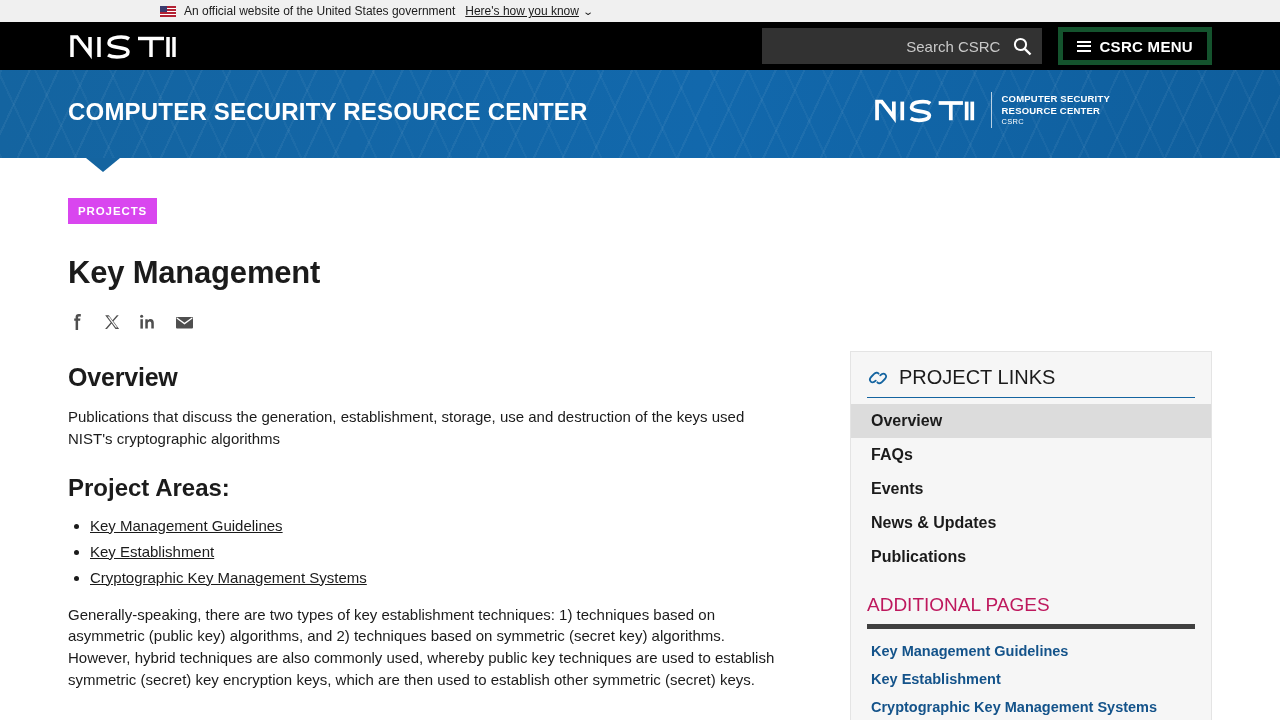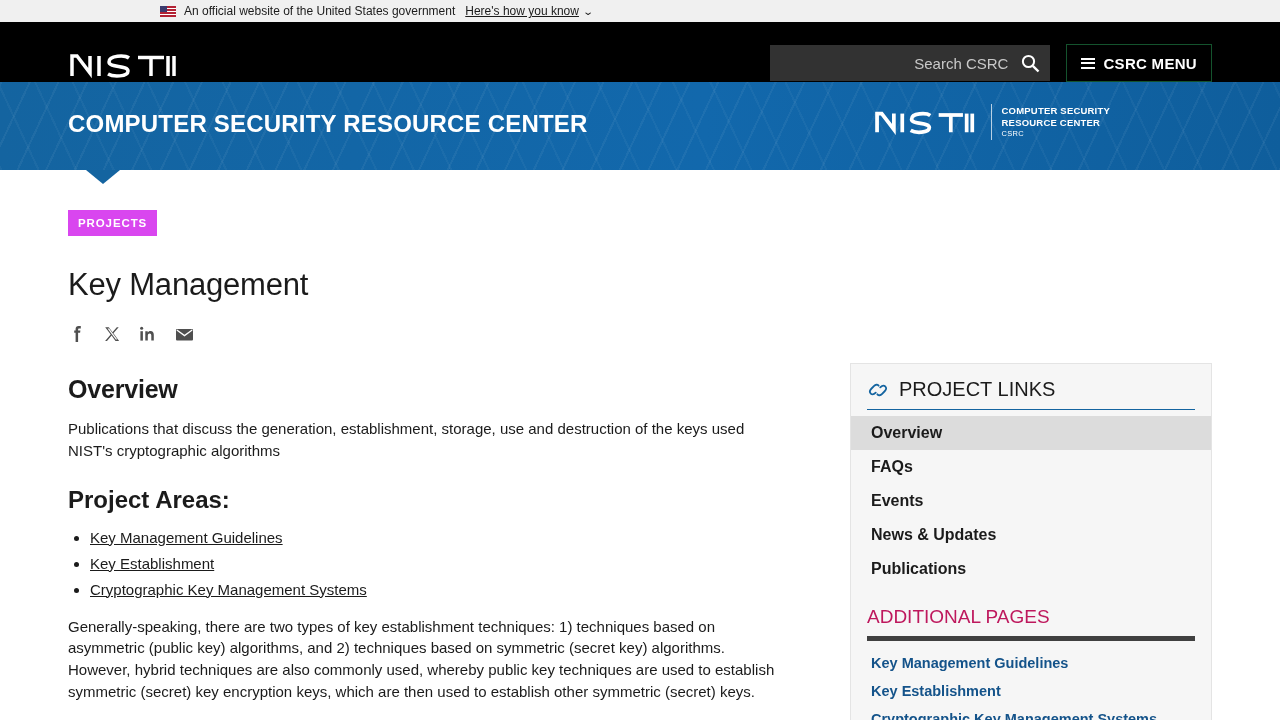--- a/index.html
+++ b/index.html
@@ -47,24 +47,24 @@
   }
   .gov-banner .caret {
     margin-left: 5px;
     font-size: 10px;
     display: inline-block;
     transform: scaleX(1.4);
   }
 
   
   .top-header {
-    height: 60px;
+    height: 48px;
     background: #000;
     display: flex;
-    align-items: flex-end;
+    align-items: center;
     position: relative;
   }
   .nist-logo {
     margin-left: 68px;
     width: 115px;
     height: 34px;
   }
   .header-right {
     margin-left: auto;
     margin-right: 68px;
@@ -93,21 +93,21 @@
   .search-box input::placeholder { color: #c9c9c9; }
   .search-icon {
     margin-left: 10px;
     color: #fff;
     display: flex;
     align-items: center;
   }
   .csrc-menu-btn {
     margin-left: 16px;
     height: 38px;
-    border: 1px solid #14532d;
+    border: 5px solid #14532d;
     background: #000;
     color: #fff;
     font-size: 15px;
     font-weight: bold;
     letter-spacing: .3px;
     display: flex;
     align-items: center;
     padding: 0 14px;
     cursor: pointer;
     font-family: "Liberation Sans", sans-serif;
@@ -197,21 +197,21 @@
     background: #d946ef;
     color: #fff;
     font-size: 11.5px;
     font-weight: bold;
     letter-spacing: .9px;
     padding: 7px 10px;
   }
   h1.page-title {
     font-size: 31px;
     margin: 31px 0 0 0;
-    font-weight: normal;
+    font-weight: bold;
     letter-spacing: -.2px;
   }
   .share-row {
     display: flex;
     align-items: center;
     gap: 18px;
     margin-top: 22px;
     color: #4f4f4f;
   }
   .share-row .ic { cursor: pointer; display: flex; align-items: center; }

